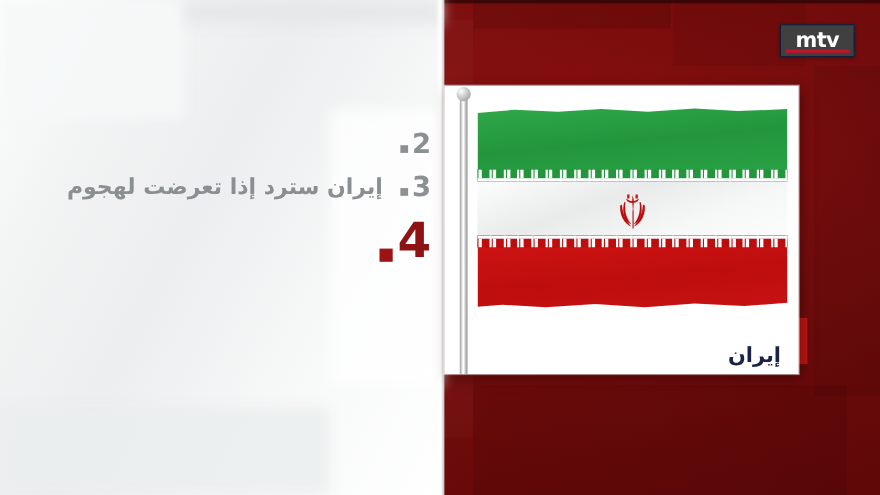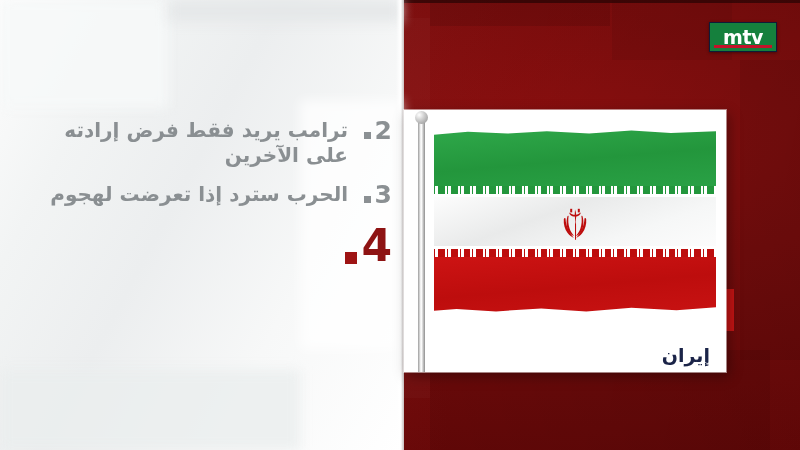--- a/index.html
+++ b/index.html
@@ -119,21 +119,20 @@
 
   
   .card {
     position: absolute;
     left: 404px;
     top: 78px;
     width: 322px;
     height: 262px;
     background: #ffffff;
     box-shadow: 0 0 0 1px rgba(255,255,255,0.5), 3px 4px 12px rgba(0,0,0,0.35);
-    margin-top: 32px;
   }
   .card-accent {
     position: absolute;
     left: 718px;
     top: 289px;
     width: 16px;
     height: 42px;
     background: #c41414;
   }
   .flag-wrap {
@@ -222,21 +221,21 @@
     color: #1b2448;
   }
 
   
   .logo {
     position: absolute;
     left: 709px;
     top: 22px;
     width: 66px;
     height: 28px;
-    background: #15803d;
+    background: #404040;
     border: 1px solid #0f1b38;
     display: flex;
     flex-direction: column;
     justify-content: center;
     box-shadow: 0 1px 3px rgba(0,0,0,0.4);
   }
   .logo-text {
     color: #ffffff;
     font-size: 19px;
     font-weight: bold;
@@ -275,29 +274,28 @@
   </div>
   <div class="left-edge"></div>
 
   <div class="list">
 
     <div class="item dim">
       <div class="marker">
         <span class="num">2</span>
         <span class="sq"></span>
       </div>
-      <div class="txt">ترامب يريد فقط فرض إرادته على الآخرين</div>
     </div>
 
     <div class="item dim">
       <div class="marker">
         <span class="num">3</span>
         <span class="sq"></span>
       </div>
-      <div class="txt">الحرب سترد إذا تعرضت لهجوم</div>
+      <div class="txt">إيران سترد إذا تعرضت لهجوم</div>
     </div>
 
     <div class="item active">
       <div class="marker">
         <span class="num">4</span>
         <span class="sq"></span>
       </div>
     </div>
 
   </div>

